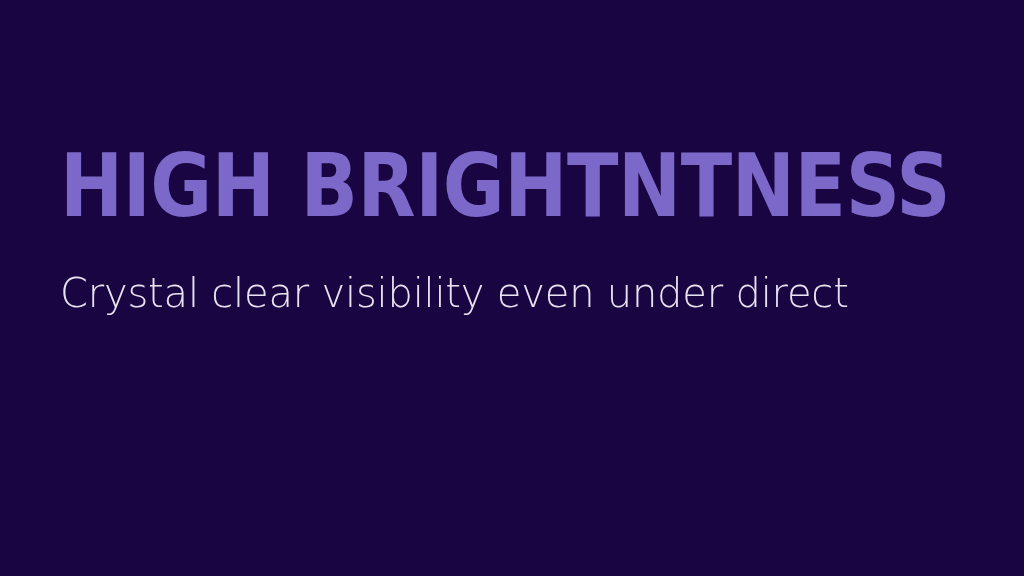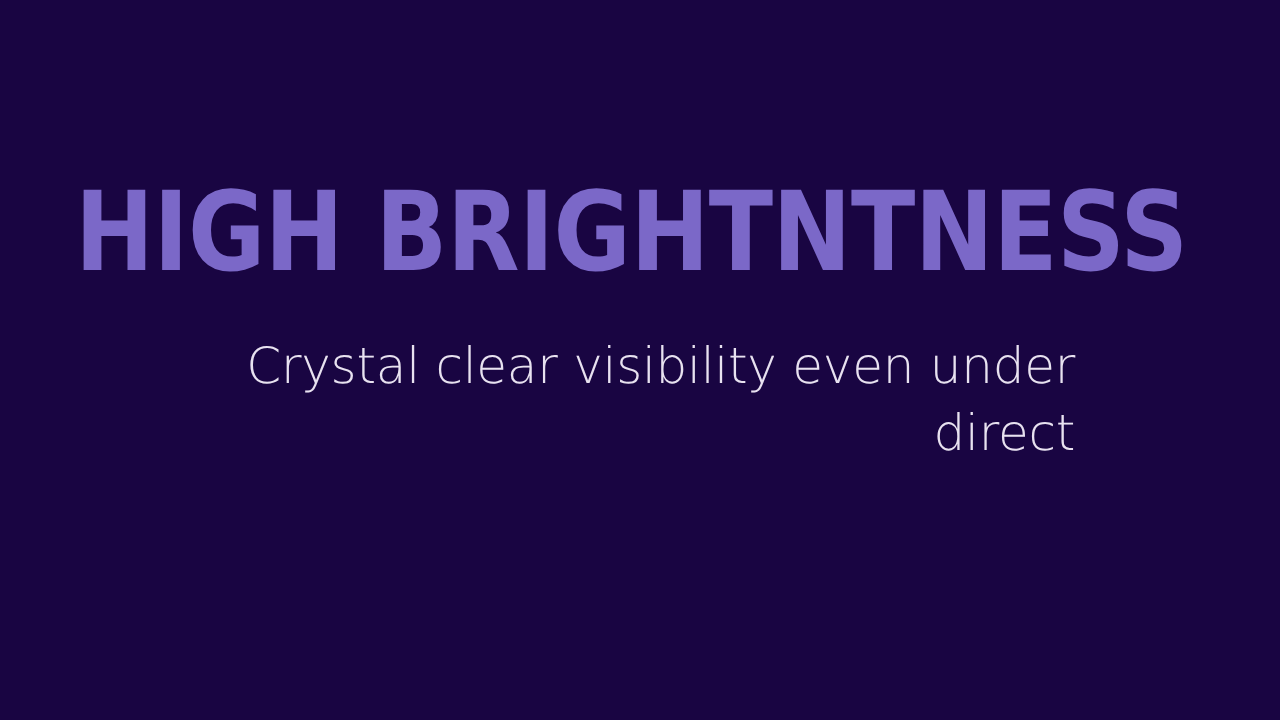--- a/index.html
+++ b/index.html
@@ -15,21 +15,20 @@
     font-family: "DejaVu Sans", sans-serif;
     background: #190542;
   }
 
   #slide {
     position: relative;
     width: 1024px;
     height: 576px;
     background: #190542;
     overflow: hidden;
-    text-align: right;
   }
 
   #content-block {
     position: absolute;
     left: 60px;
     top: 138px;
     width: 910px;
   }
 
   #slide-heading {
@@ -48,21 +47,21 @@
     margin-top: 32px;
     width: 800px;
     font-family: "DejaVu Sans", sans-serif;
     font-weight: 300;
     font-size: 40px;
     line-height: 54px;
     letter-spacing: -0.2px;
     color: #e8e2f0;
   }
 
-  .subtitle-line { display: block; margin-left: 24px; }
+  .subtitle-line { display: block; }
 </style>
 </head>
 <body style="background: rgb(25, 5, 66);">
 
 <div id="slide" style="background: rgb(25, 5, 66);">
 
   <div id="content-block">
 
     <h1 id="slide-heading" style="color: rgb(123, 104, 200); transform: scaleX(0.8574);">HIGH BRIGHTNTNESS</h1>
 

